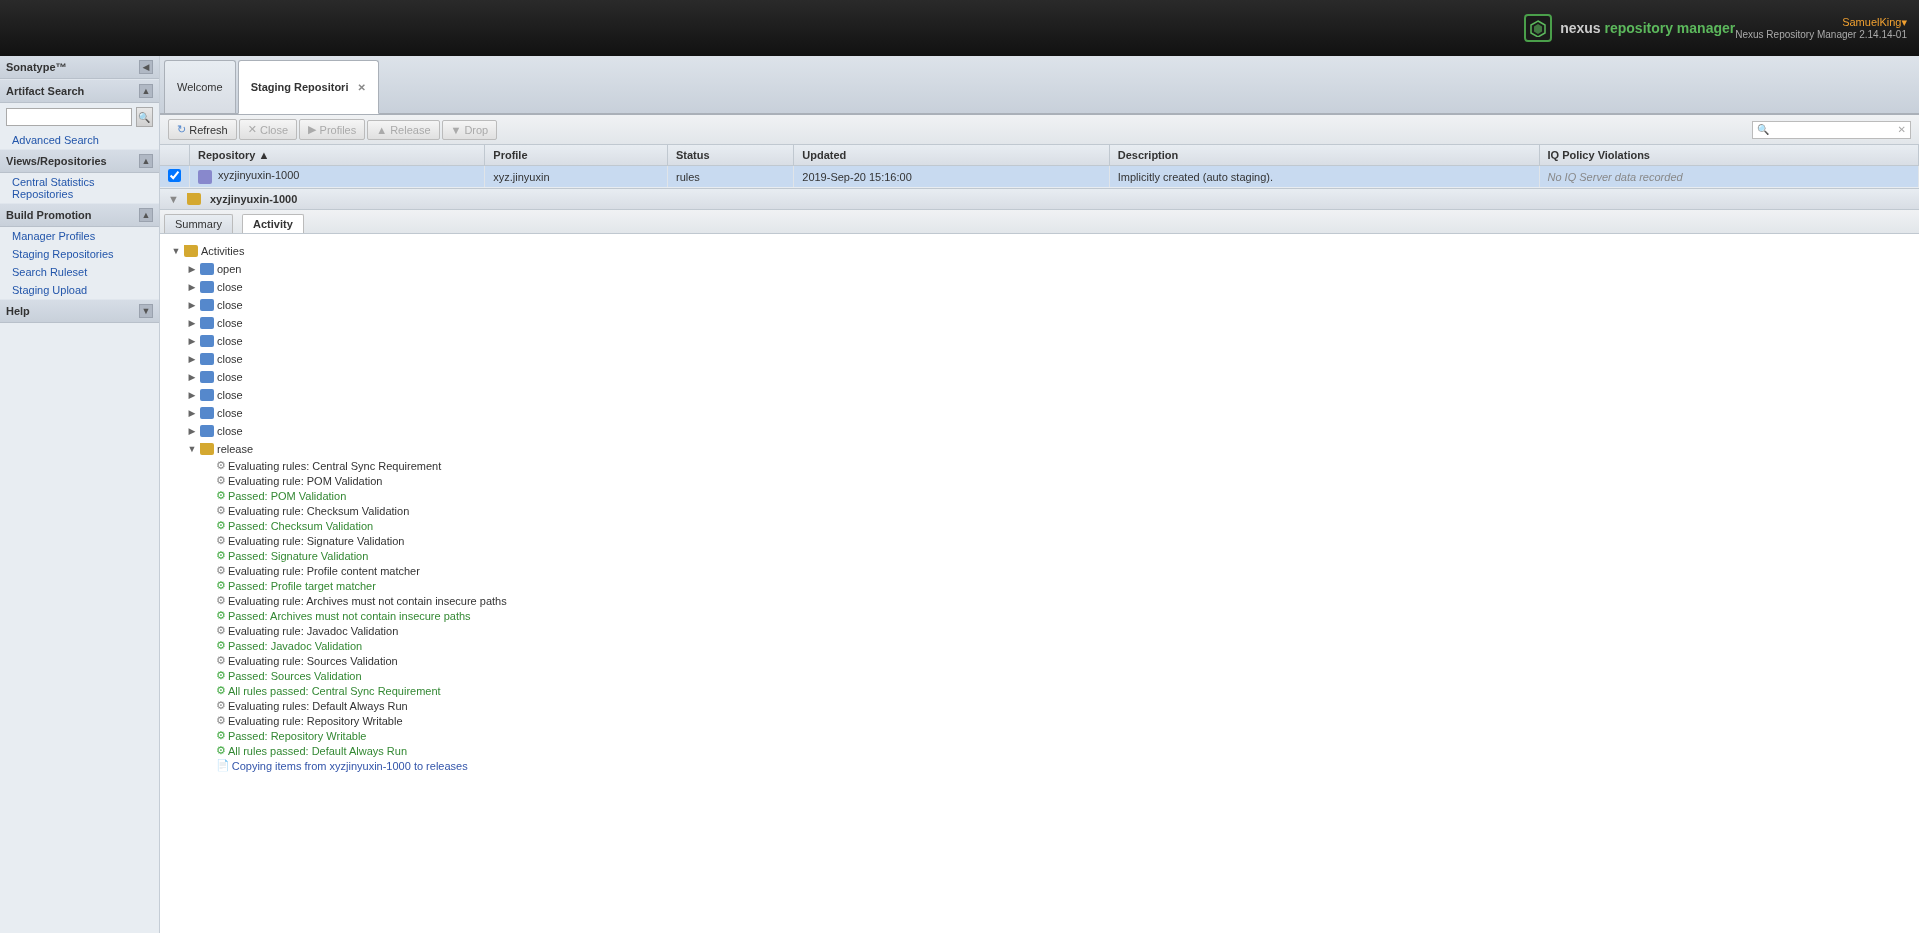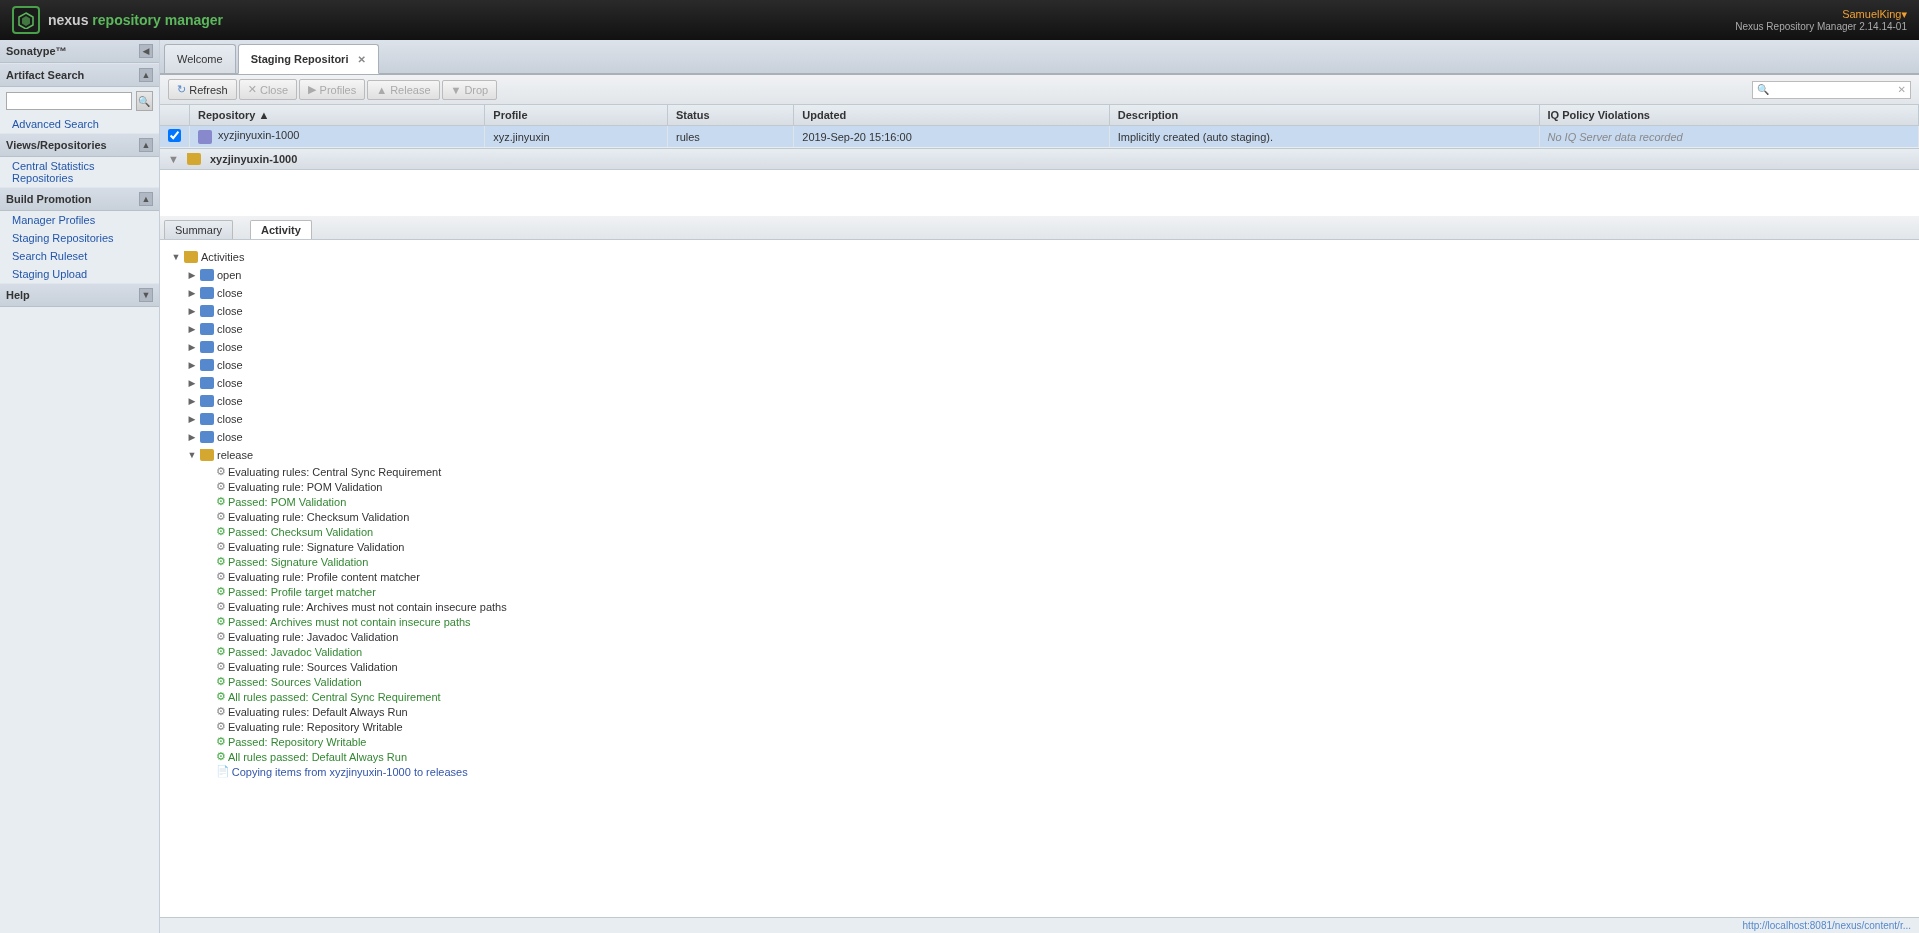--- a/index.html
+++ b/index.html
@@ -1,24 +1,24 @@
 <!DOCTYPE html>
 <html><head>
   <meta charset="utf-8">
   <style>
     * { margin: 0; padding: 0; box-sizing: border-box; }
     body { font-family: Arial, sans-serif; font-size: 11px; background: #dde3ea; color: #333; height: 933px; overflow: hidden; }
 
     
     #top-header {
       background: linear-gradient(180deg, #2a2a2a 0%, #111 100%);
-      height: 40px;
+      height: 56px;
       display: flex;
       align-items: center;
-      justify-content: space-between;
+      justify-content: flex-end;
       padding: 0 12px;
     }
     #logo-area { display: flex; align-items: center; gap: 8px; }
     #logo-icon {
       width: 28px; height: 28px;
       background: #1a1a1a;
       border: 2px solid #4a9f4a;
       border-radius: 4px;
       display: flex; align-items: center; justify-content: center;
     }
@@ -99,21 +99,21 @@
     
     #tab-bar {
       background: linear-gradient(180deg, #dde3ea 0%, #c8d0da 100%);
       border-bottom: 2px solid #aab0b8;
       display: flex;
       align-items: flex-end;
       padding: 4px 4px 0 4px;
       gap: 2px;
     }
     .tab {
-      padding: 8px 12px;
+      padding: 20px 12px;
       border: 1px solid #aab0b8;
       border-bottom: none;
       background: linear-gradient(180deg, #e8edf2 0%, #d8dde4 100%);
       cursor: pointer;
       font-size: 11px;
       color: #333;
       border-radius: 3px 3px 0 0;
     }
     .tab.active {
       background: white;
@@ -216,22 +216,21 @@
       font-weight: bold;
     }
     .expand-icon { color: #888; cursor: pointer; margin-right: 2px; }
 
     
     #sub-tab-bar {
       background: linear-gradient(180deg, #f0f2f4 0%, #e2e6ea 100%);
       border-bottom: 1px solid #c0c8d0;
       display: flex;
       padding: 4px 4px 0 4px;
-      gap: 17px;
-      margin-top: 46px;
+      gap: 9px;
     }
     .sub-tab {
       padding: 3px 10px;
       border: 1px solid #bbb;
       border-bottom: none;
       background: linear-gradient(180deg, #e8edf2 0%, #d8dde4 100%);
       cursor: pointer;
       font-size: 11px;
       color: #333;
       border-radius: 2px 2px 0 0;

